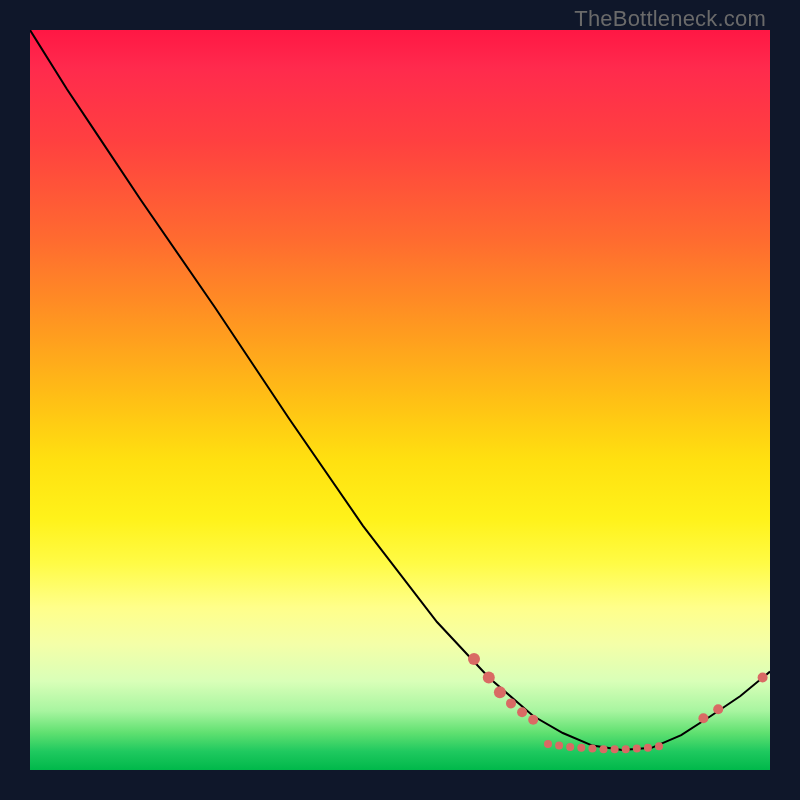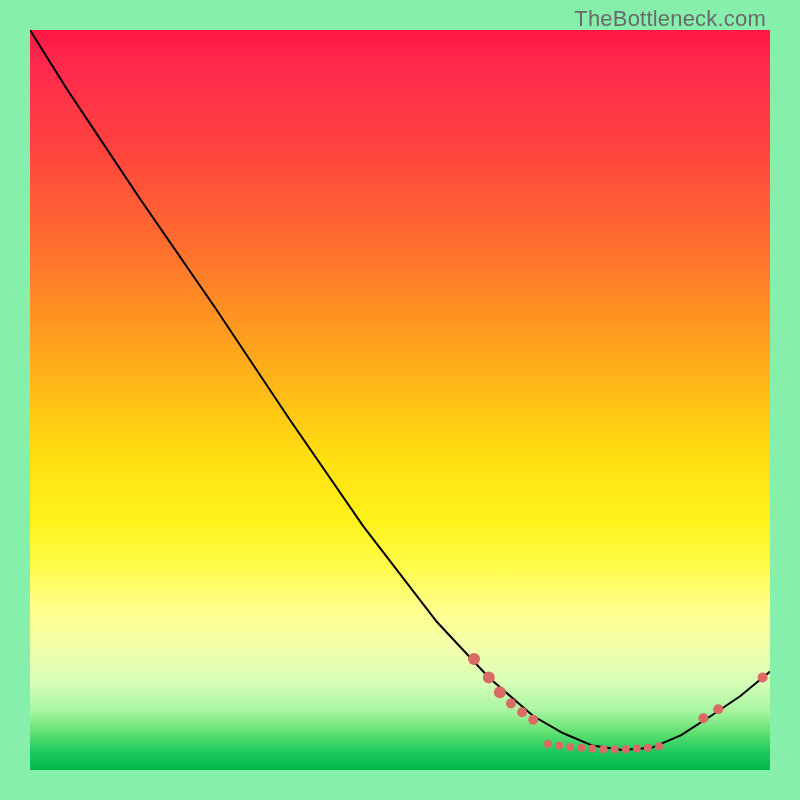--- a/index.html
+++ b/index.html
@@ -1,21 +1,21 @@
 <!DOCTYPE html>
 <html><head>
 <meta charset="utf-8">
 <style>
   * { margin: 0; padding: 0; box-sizing: border-box; }
   html, body { width: 800px; height: 800px; background: #000; overflow: hidden; }
   .wrap {
     position: relative;
     width: 800px;
     height: 800px;
-    background: #86efac;
+    background: #0f172a;
   }
   .plot {
     position: absolute;
     left: 30px;
     top: 30px;
     width: 740px;
     height: 740px;
     
     background: linear-gradient(
       to bottom,

